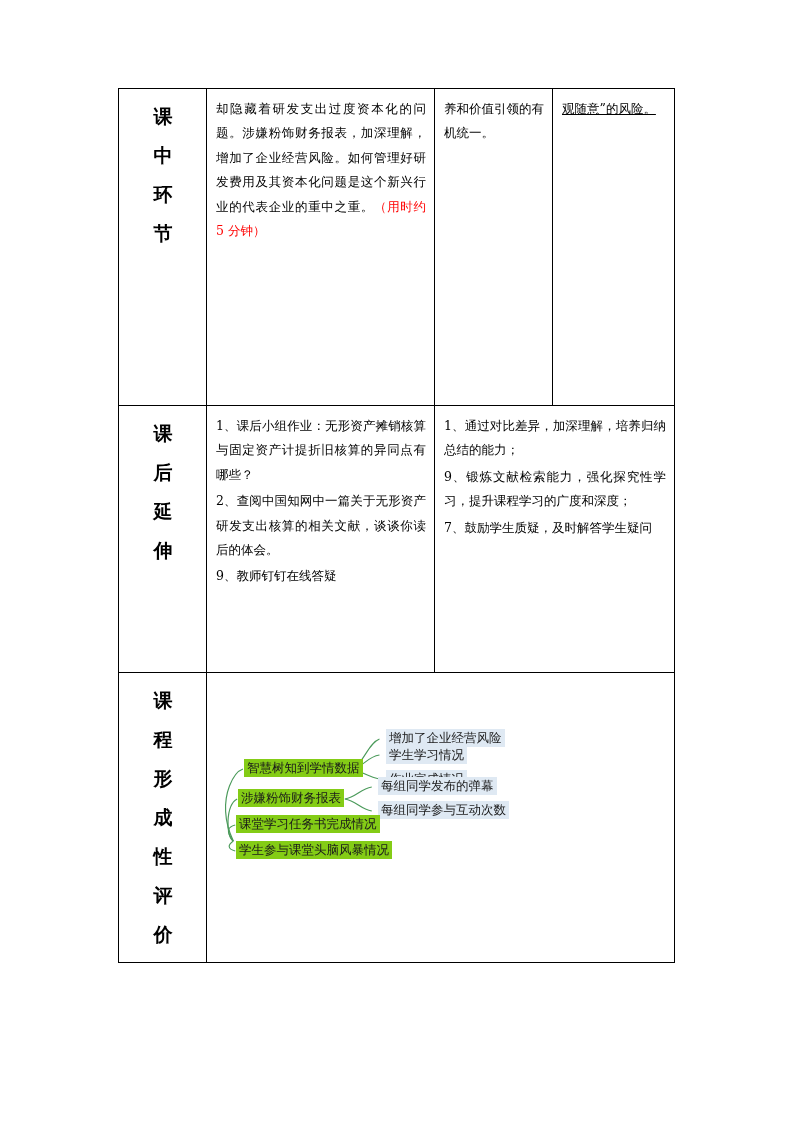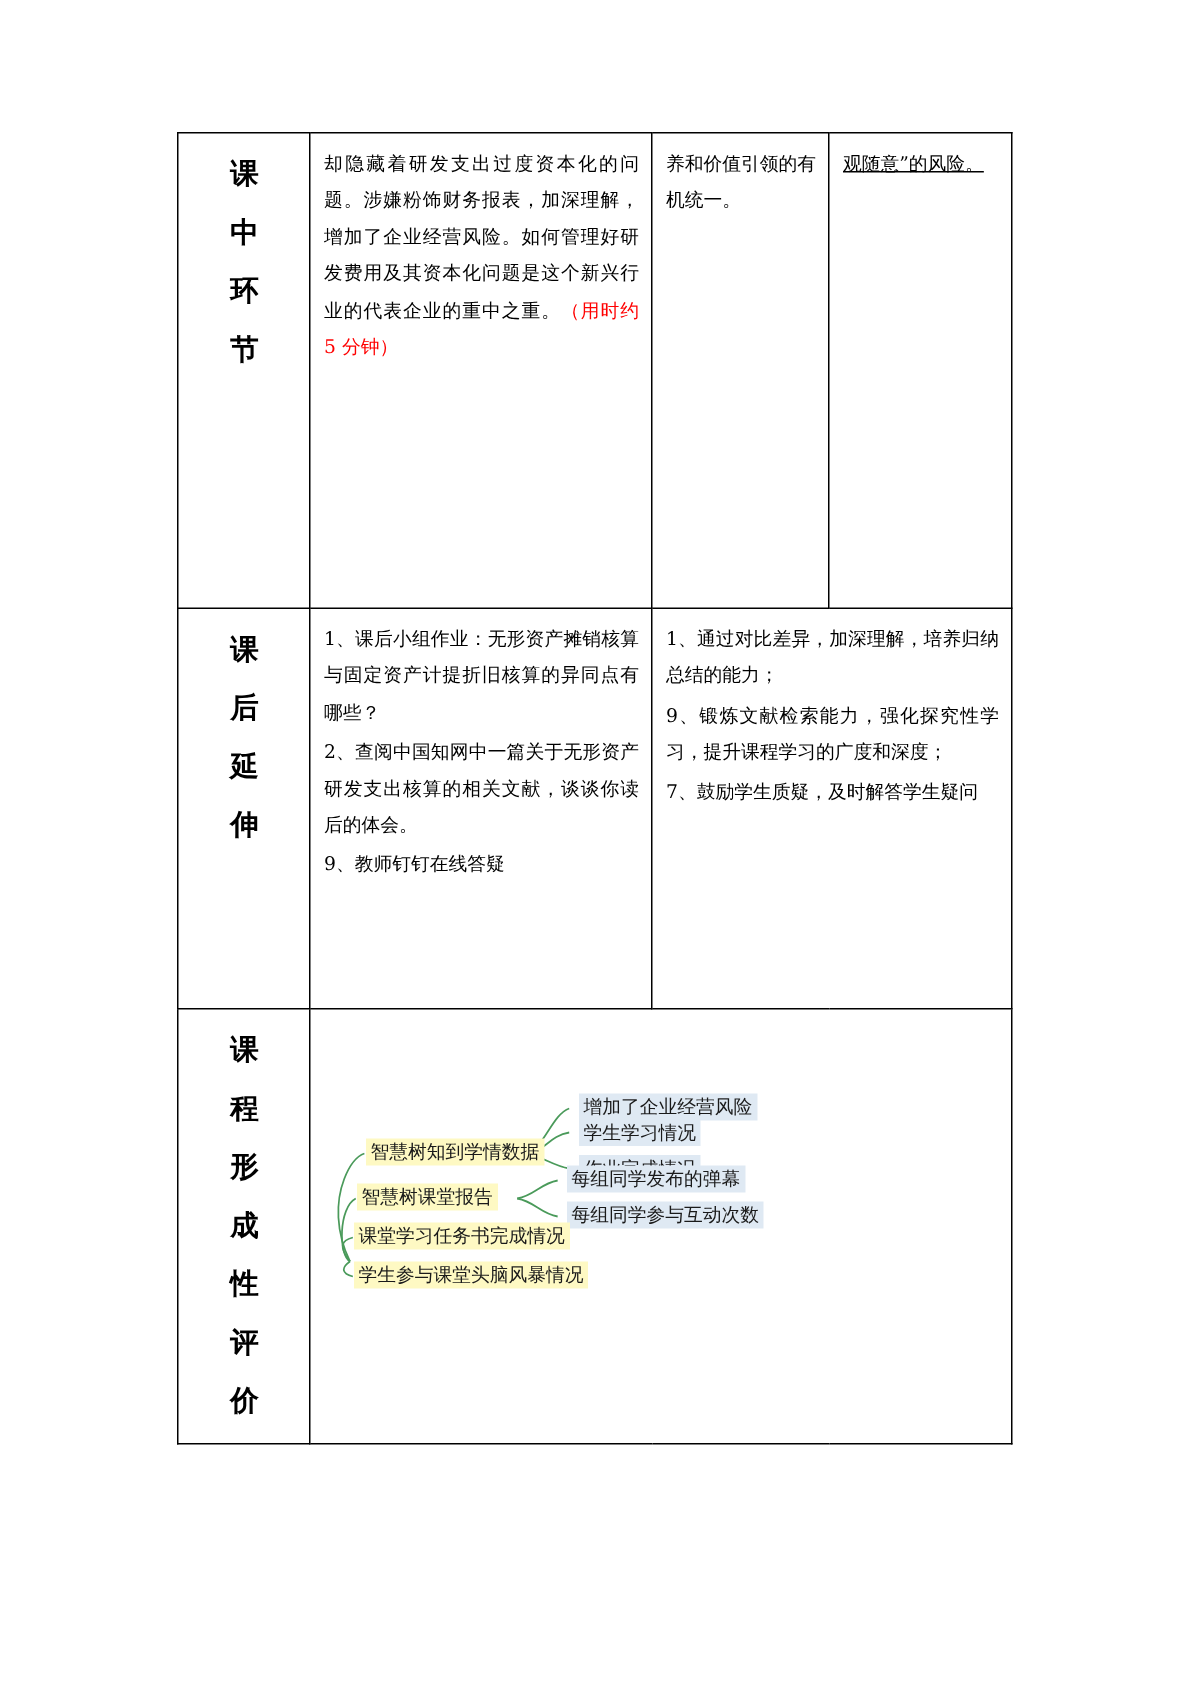--- a/index.html
+++ b/index.html
@@ -93,21 +93,21 @@
   .mm-node {
     position: absolute;
     font-size: 12.5px;
     line-height: 1.3;
     padding: 1px 3px;
     white-space: nowrap;
     background: #dce9f5;
     color: #1a1a1a;
   }
   .mm-node.lvl1 {
-    background: #fef9c3;
+    background: #84cc16;
   }
   .mm-node.lvl2 {
     background: #dfe9f3;
   }
   svg.mm-lines {
     position: absolute;
     left: 0;
     top: 0;
     width: 100%;
     height: 230px;
@@ -200,21 +200,21 @@
 
             <div class="mm-node lvl2" style="left:170px; top:48px;">增加了企业经营风险</div>
             <div class="mm-node lvl2" style="left:170px; top:65px;">学生学习情况</div>
             <div class="mm-node lvl2" style="left:170px; top:89px;">作业完成情况</div>
 
             <div class="mm-node lvl1" style="left:28px; top:78px;">智慧树知到学情数据</div>
 
             <div class="mm-node lvl2" style="left:162px; top:96px;">每组同学发布的弹幕</div>
             <div class="mm-node lvl2" style="left:162px; top:120px;text-align:center;">每组同学参与互动次数</div>
 
-            <div class="mm-node lvl1" style="left:22px; top:108px;">智慧树课堂报告</div>
+            <div class="mm-node lvl1" style="left:22px; top:108px;">涉嫌粉饰财务报表</div>
 
             <div class="mm-node lvl1" style="left:20px; top:134px;">课堂学习任务书完成情况</div>
             <div class="mm-node lvl1" style="left:20px; top:160px;text-align:right;">学生参与课堂头脑风暴情况</div>
           </div>
         </td>
       </tr>
     </tbody>
   </table>
 </div>
 

